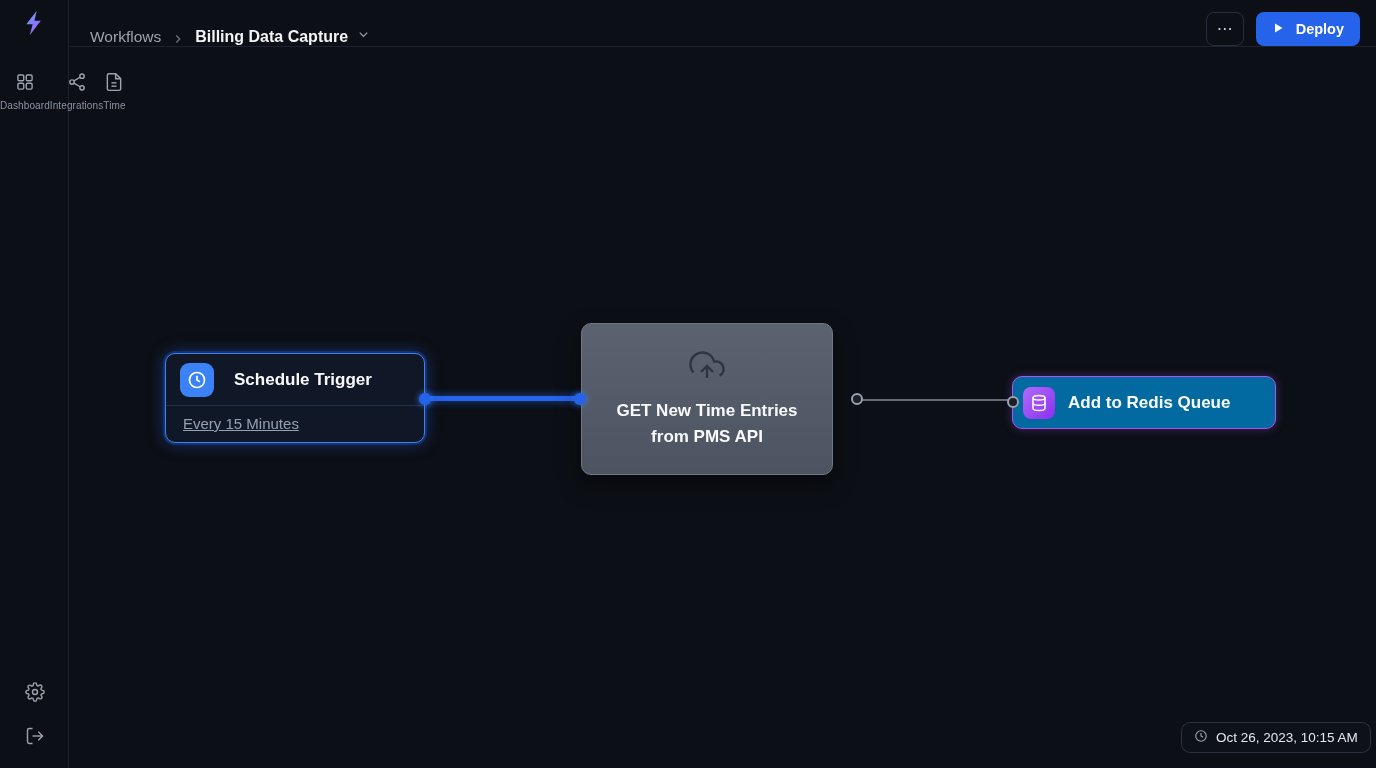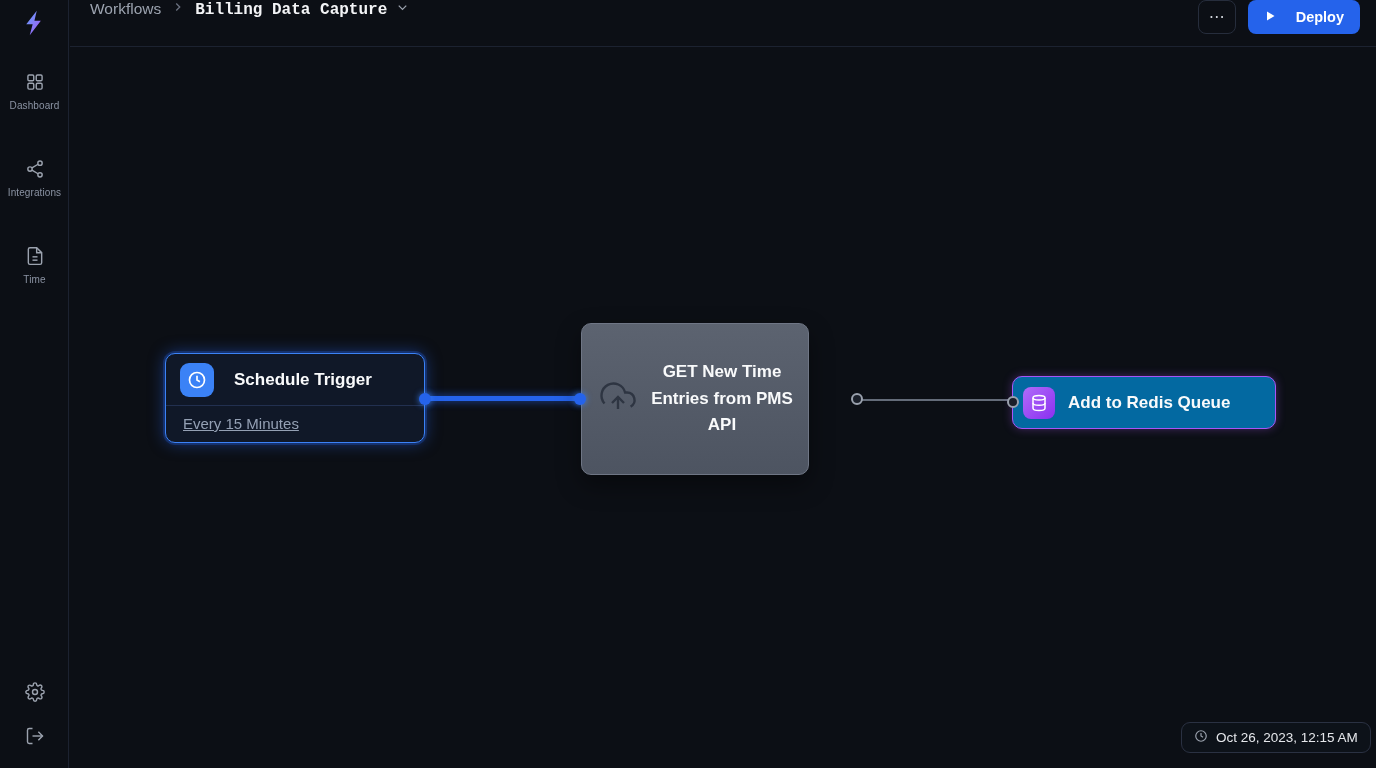--- a/index.html
+++ b/index.html
@@ -10,49 +10,49 @@
     color:#e5e7eb;
     position:relative;
   }
 
   
   .sidebar {
     position:absolute; left:0; top:0; width:69px; height:768px;
     border-right:1px solid #1c2230; background:#0c0f15; z-index:5;
   }
   .logo-wrap { position:absolute; top:9px; left:0; width:69px; display:flex; justify-content:center; }
-  .nav { position:absolute; top:64px; left:0; width:69px; display:flex; flex-direction:column; align-items:flex-start;gap:28px; }
+  .nav { position:absolute; top:64px; left:0; width:69px; display:flex; flex-direction:row; align-items:flex-start; }
   .nav-item { width:69px; display:flex; flex-direction:column; align-items:center; gap:4px; padding:8px 0 12px; cursor:pointer; }
   .nav-item svg { color:#9ca3af; }
   .nav-label { font-size:10px; color:#8b93a3; letter-spacing:.1px; }
   .side-bottom-btn { position:absolute; left:0; width:69px; display:flex; justify-content:center; cursor:pointer; }
   .side-bottom-btn svg { color:#9ca3af; }
   .gear-btn { top:682px; }
   .logout-btn { top:726px; }
 
   
   .topbar {
     position:absolute; left:70px; top:0; width:1306px; height:47px;
-    border-bottom:1px solid #1c2230; display:flex; align-items:flex-start;
+    border-bottom:1px solid #1c2230; display:flex; align-items:flex-end;
     padding:0 16px 0 20px; background:#0c0f15; z-index:4;
   }
   .crumb-root { font-size:15.5px; color:#9ca3af; cursor:pointer; }
   .crumb-sep { margin:0 10px; display:flex; align-items:center; color:#6b7280; }
-  .crumb-current { font-size:16px; font-weight:700; color:#f3f4f6; cursor:pointer; display:flex; align-items:center; gap:8px;font-family:Liberation Mono, monospace; }
+  .crumb-current { font-size:16px; font-weight:700; color:#f3f4f6; cursor:pointer; display:flex; align-items:center; gap:8px; }
   .crumb-current svg { color:#9ca3af; }
   .topbar-right { margin-left:auto; display:flex; align-items:center; gap:12px; }
   .more-btn {
     width:38px; height:34px; border:1px solid #262d3c; border-radius:8px;
     background:transparent; color:#d1d5db; font-size:16px; line-height:30px;
     text-align:center; cursor:pointer;
   }
   .deploy-btn {
     height:34px; padding:4px 16px; border:none; border-radius:8px;
     background:#2563eb; color:#ffffff; font-size:14.5px; font-weight:600;
-    display:flex; align-items:center; gap:20px; cursor:pointer;
+    display:flex; align-items:center; gap:12px; cursor:pointer;
     font-family:"Liberation Sans", sans-serif;
   }
 
   
   .canvas { position:absolute; left:70px; top:48px; width:1306px; height:720px; background:#0c0f15; }
 
   .node { position:absolute; border-radius:10px; z-index:3; }
 
   .node-schedule {
     left:165px; top:353px; width:260px; height:90px;
@@ -65,24 +65,24 @@
     width:34px; height:34px; border-radius:9px; display:flex;
     align-items:center; justify-content:center; flex:none;
   }
   .badge-blue { background:#3b82f6; }
   .badge-purple { background:linear-gradient(135deg,#b06cf9,#8b2ff0); width:32px; height:32px; border-radius:8px; }
   .node-title { font-size:17px; font-weight:600; color:#f9fafb; }
   .node-schedule .divider { border-top:1px solid #223050; }
   .node-sub { padding:9px 17px; font-size:15px; color:#94a0b4;text-decoration:underline; }
 
   .node-api {
-    left:581px; top:323px; width:228px; height:152px;
+    left:581px; top:323px; width:252px; height:152px;
     background:linear-gradient(#5c6370,#4d5461); border:1px solid #6f7685;
     box-shadow:0 10px 24px rgba(0,0,0,.4);
-    display:flex; align-items:center; justify-content:center;
+    display:flex; flex-direction:column; align-items:center; justify-content:center;
     gap:10px; padding:0 14px; cursor:pointer;
   }
   .node-api .node-title { text-align:center; line-height:1.55; font-weight:600; }
   .node-api svg { color:#2e3542; }
 
   .node-redis {
     left:1012px; top:376px; width:264px; height:53px;
     background:#0369a1; border:1.5px solid #a855f7;
     box-shadow:0 0 10px rgba(168,85,247,.35);
     display:flex; align-items:center; gap:13px; padding:0 10px; cursor:pointer;
@@ -258,14 +258,14 @@
   <span class="node-title">Add to Redis Queue</span>
 </div>
 
 <div class="timestamp">
   <span>
     <svg width="14" height="14" viewBox="0 0 24 24" fill="none" stroke="currentColor" stroke-width="2">
       <circle cx="12" cy="12" r="9"></circle>
         <polyline points="12 7 12 12 15.5 14"></polyline>
     </svg>
   </span>
-  <span>Oct 26, 2023, 12:15 AM</span>
+  <span>Oct 26, 2023, 10:15 AM</span>
 </div>
 
 </body></html>

